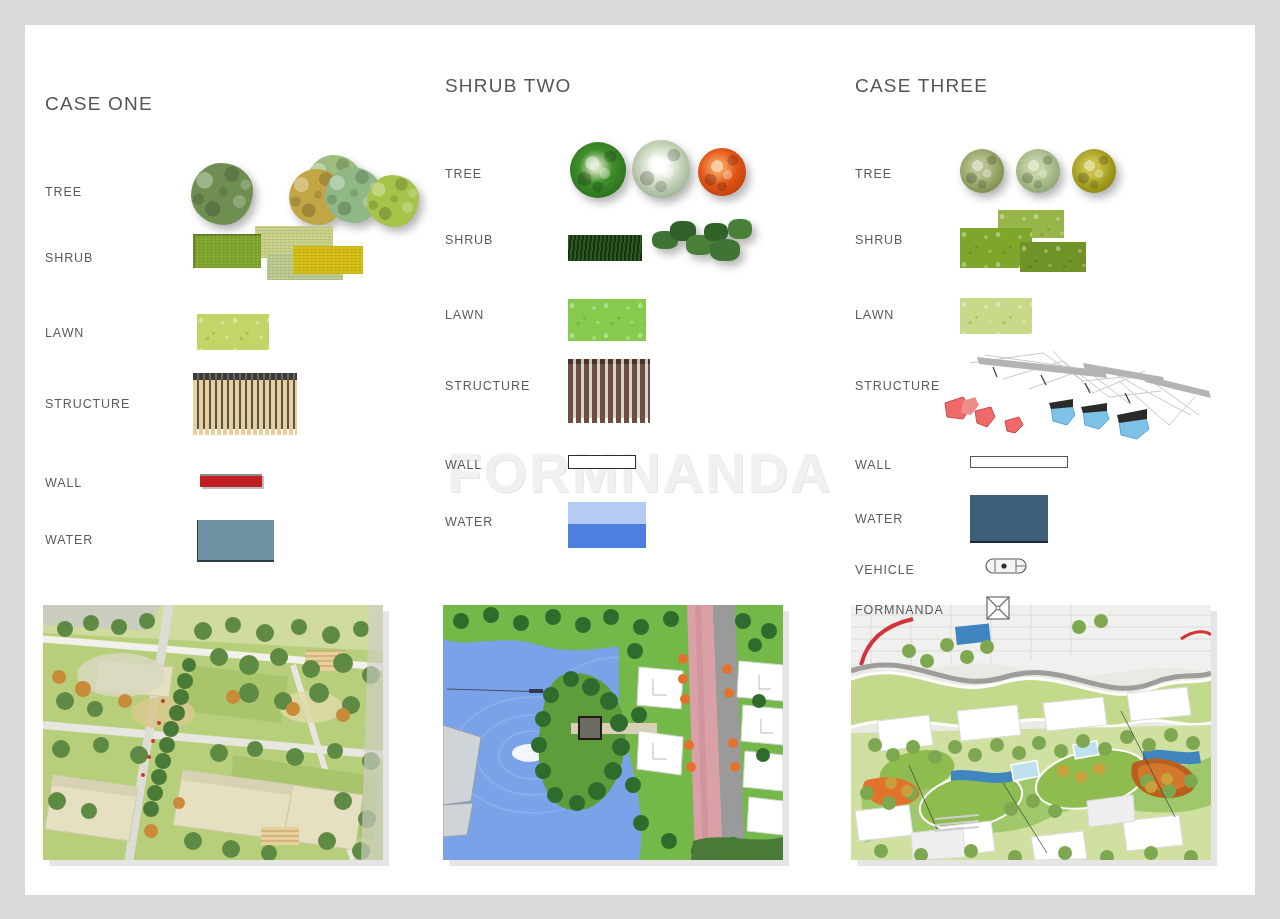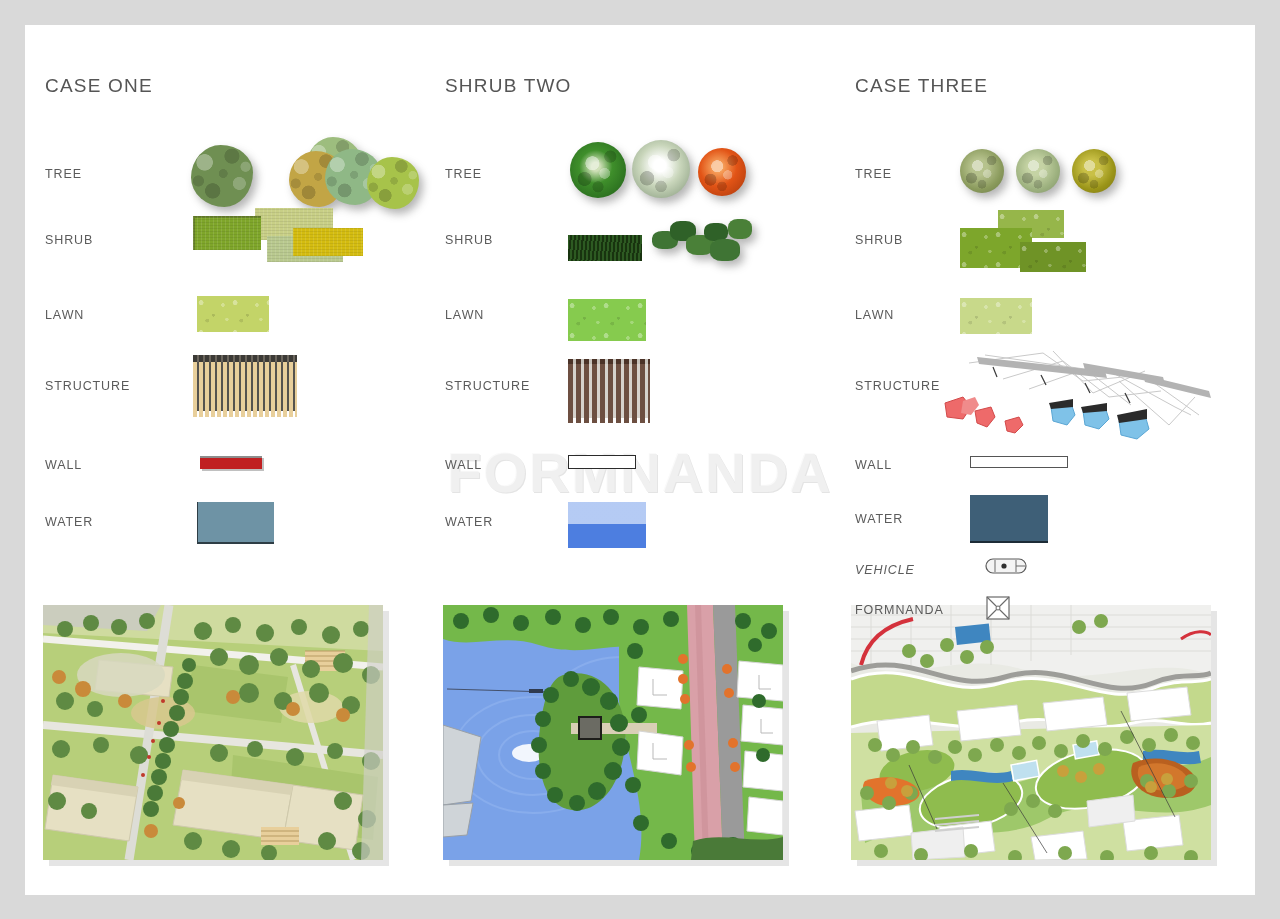--- a/index.html
+++ b/index.html
@@ -29,21 +29,21 @@
     letter-spacing:2px;
     color:#f0f0f0;
     text-shadow:1px 1px 0 #e4e4e4, -1px -1px 0 #fafafa;
     pointer-events:none;
     z-index:5;
     user-select:none;
     font-family:"Liberation Sans", sans-serif;
   }
   
   .column{position:absolute;top:0;width:410px;height:560px;}
-  #col-1{left:0px;}
+  #col-1{left:0px;margin-top:18px;}
   #col-2{left:400px;}
   #col-3{left:810px;}
   .case-title{
     position:absolute;
     top:50px;left:20px;
     font-size:19px;
     letter-spacing:1.2px;
     color:#555555;
     white-space:nowrap;
   }
@@ -271,21 +271,21 @@
         </g>
       </svg>
     </div>
 
     <div class="row-label" style="top:433px;">WALL</div>
     <div class="art wallbar" style="left:135px;top:431px;width:96px;height:10px;background:#ffffff;border:1.4px solid #555;"></div>
 
     <div class="row-label" style="top:487px;">WATER</div>
     <div class="art waterbox" style="left:135px;top:470px;width:78px;height:46px;background:#3e5f77;border-bottom:2px solid #1c2b36;"></div>
 
-    <div class="row-label" style="top:538px;font-style:italic;">VEHICLE</div>
+    <div class="row-label" style="top:538px;">VEHICLE</div>
     <div class="art glyph" style="left:150px;top:530px;width:42px;height:22px;">
       <svg width="42" height="22" viewBox="0 0 42 22">
         <rect x="1" y="4" width="40" height="14" rx="7" fill="#f4f4f4" stroke="#5a5a5a" stroke-width="1.2"></rect>
         <path d="M10 5 L10 17" stroke="#6a6a6a" stroke-width="1"></path>
         <path d="M31 5 L31 17" stroke="#6a6a6a" stroke-width="1"></path>
         <path d="M31 11 L40 11" stroke="#6a6a6a" stroke-width="1"></path>
         <circle cx="19" cy="11" r="2.6" fill="#2f2f2f"></circle>
       </svg>
     </div>
 

